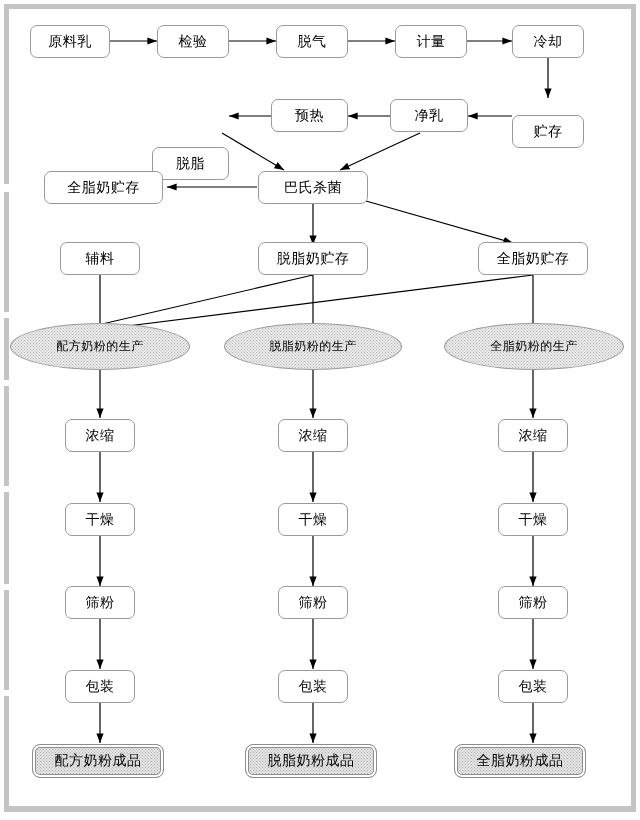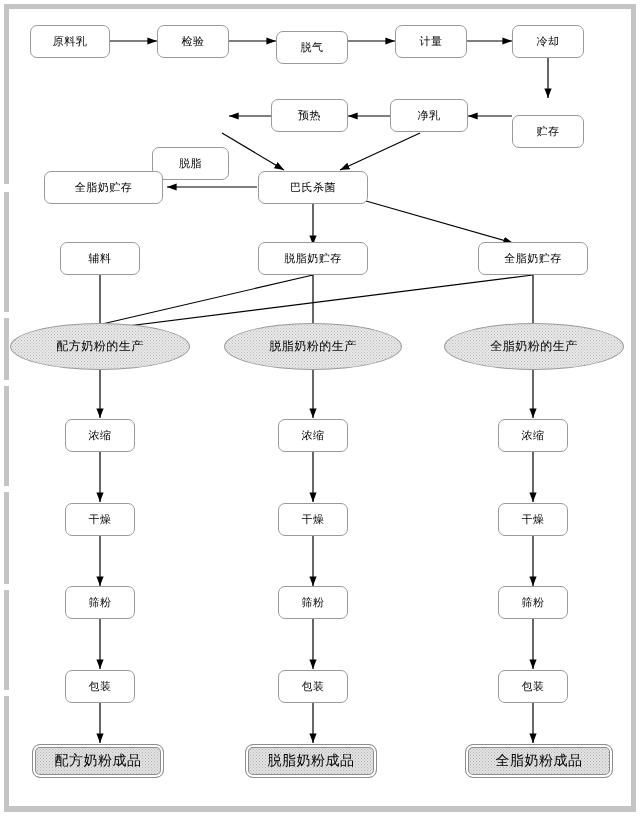--- a/index.html
+++ b/index.html
@@ -17,21 +17,21 @@
   .frame-top{left:4px;top:4px;width:632px;height:5px;}
   .frame-bottom{left:4px;top:806px;width:632px;height:6px;}
   .frame-right{left:631px;top:4px;width:5px;height:808px;}
   .frame-left-seg{left:4px;width:5px;}
 
   
   .node{
     position:absolute;
     box-sizing:border-box;
     display:flex;align-items:center;justify-content:center;
-    font-size:11px;
+    font-size:14px;
     color:#000;
     white-space:nowrap;
     letter-spacing:.5px;
   }
   .box{
     border:1px solid #9a9a9a;
     border-radius:7px;
     background:#ffffff;
   }
   .ellipse{
@@ -136,21 +136,21 @@
       <line x1="533" y1="703" x2="533" y2="743"></line>
     </g>
   </svg>
 
   <div class="node box" style="left:30px;top:25px;width:80px;height:33px;">
       <span>原料乳</span>
     </div>
   <div class="node box" style="left:157px;top:25px;width:72px;height:33px;">
       <span>检验</span>
     </div>
-  <div class="node box" style="left:276px;top:31px;width:72px;height:33px;">
+  <div class="node box" style="left:276px;top:25px;width:72px;height:33px;">
       <span>脱气</span>
     </div>
   <div class="node box" style="left:395px;top:25px;width:72px;height:33px;">
       <span>计量</span>
     </div>
   <div class="node box" style="left:512px;top:25px;width:72px;height:33px;">
       <span>冷却</span>
     </div>
 
   <div class="node box" style="left:512px;top:99px;width:72px;height:33px;margin-top:16px;">
@@ -232,17 +232,17 @@
   <div class="node box" style="left:498px;top:670px;width:70px;height:33px;">
       <span>包装</span>
     </div>
 
   <div class="node product" style="left:32px;top:744px;width:132px;height:34px;">
       <span>配方奶粉成品</span>
     </div>
   <div class="node product" style="left:245px;top:744px;width:132px;height:34px;">
       <span>脱脂奶粉成品</span>
     </div>
-  <div class="node product" style="left:465px;top:744px;width:148px;height:34px;">
+  <div class="node product" style="left:454px;top:744px;width:132px;height:34px;">
       <span>全脂奶粉成品</span>
     </div>
 
 </div>
 
 </body></html>

